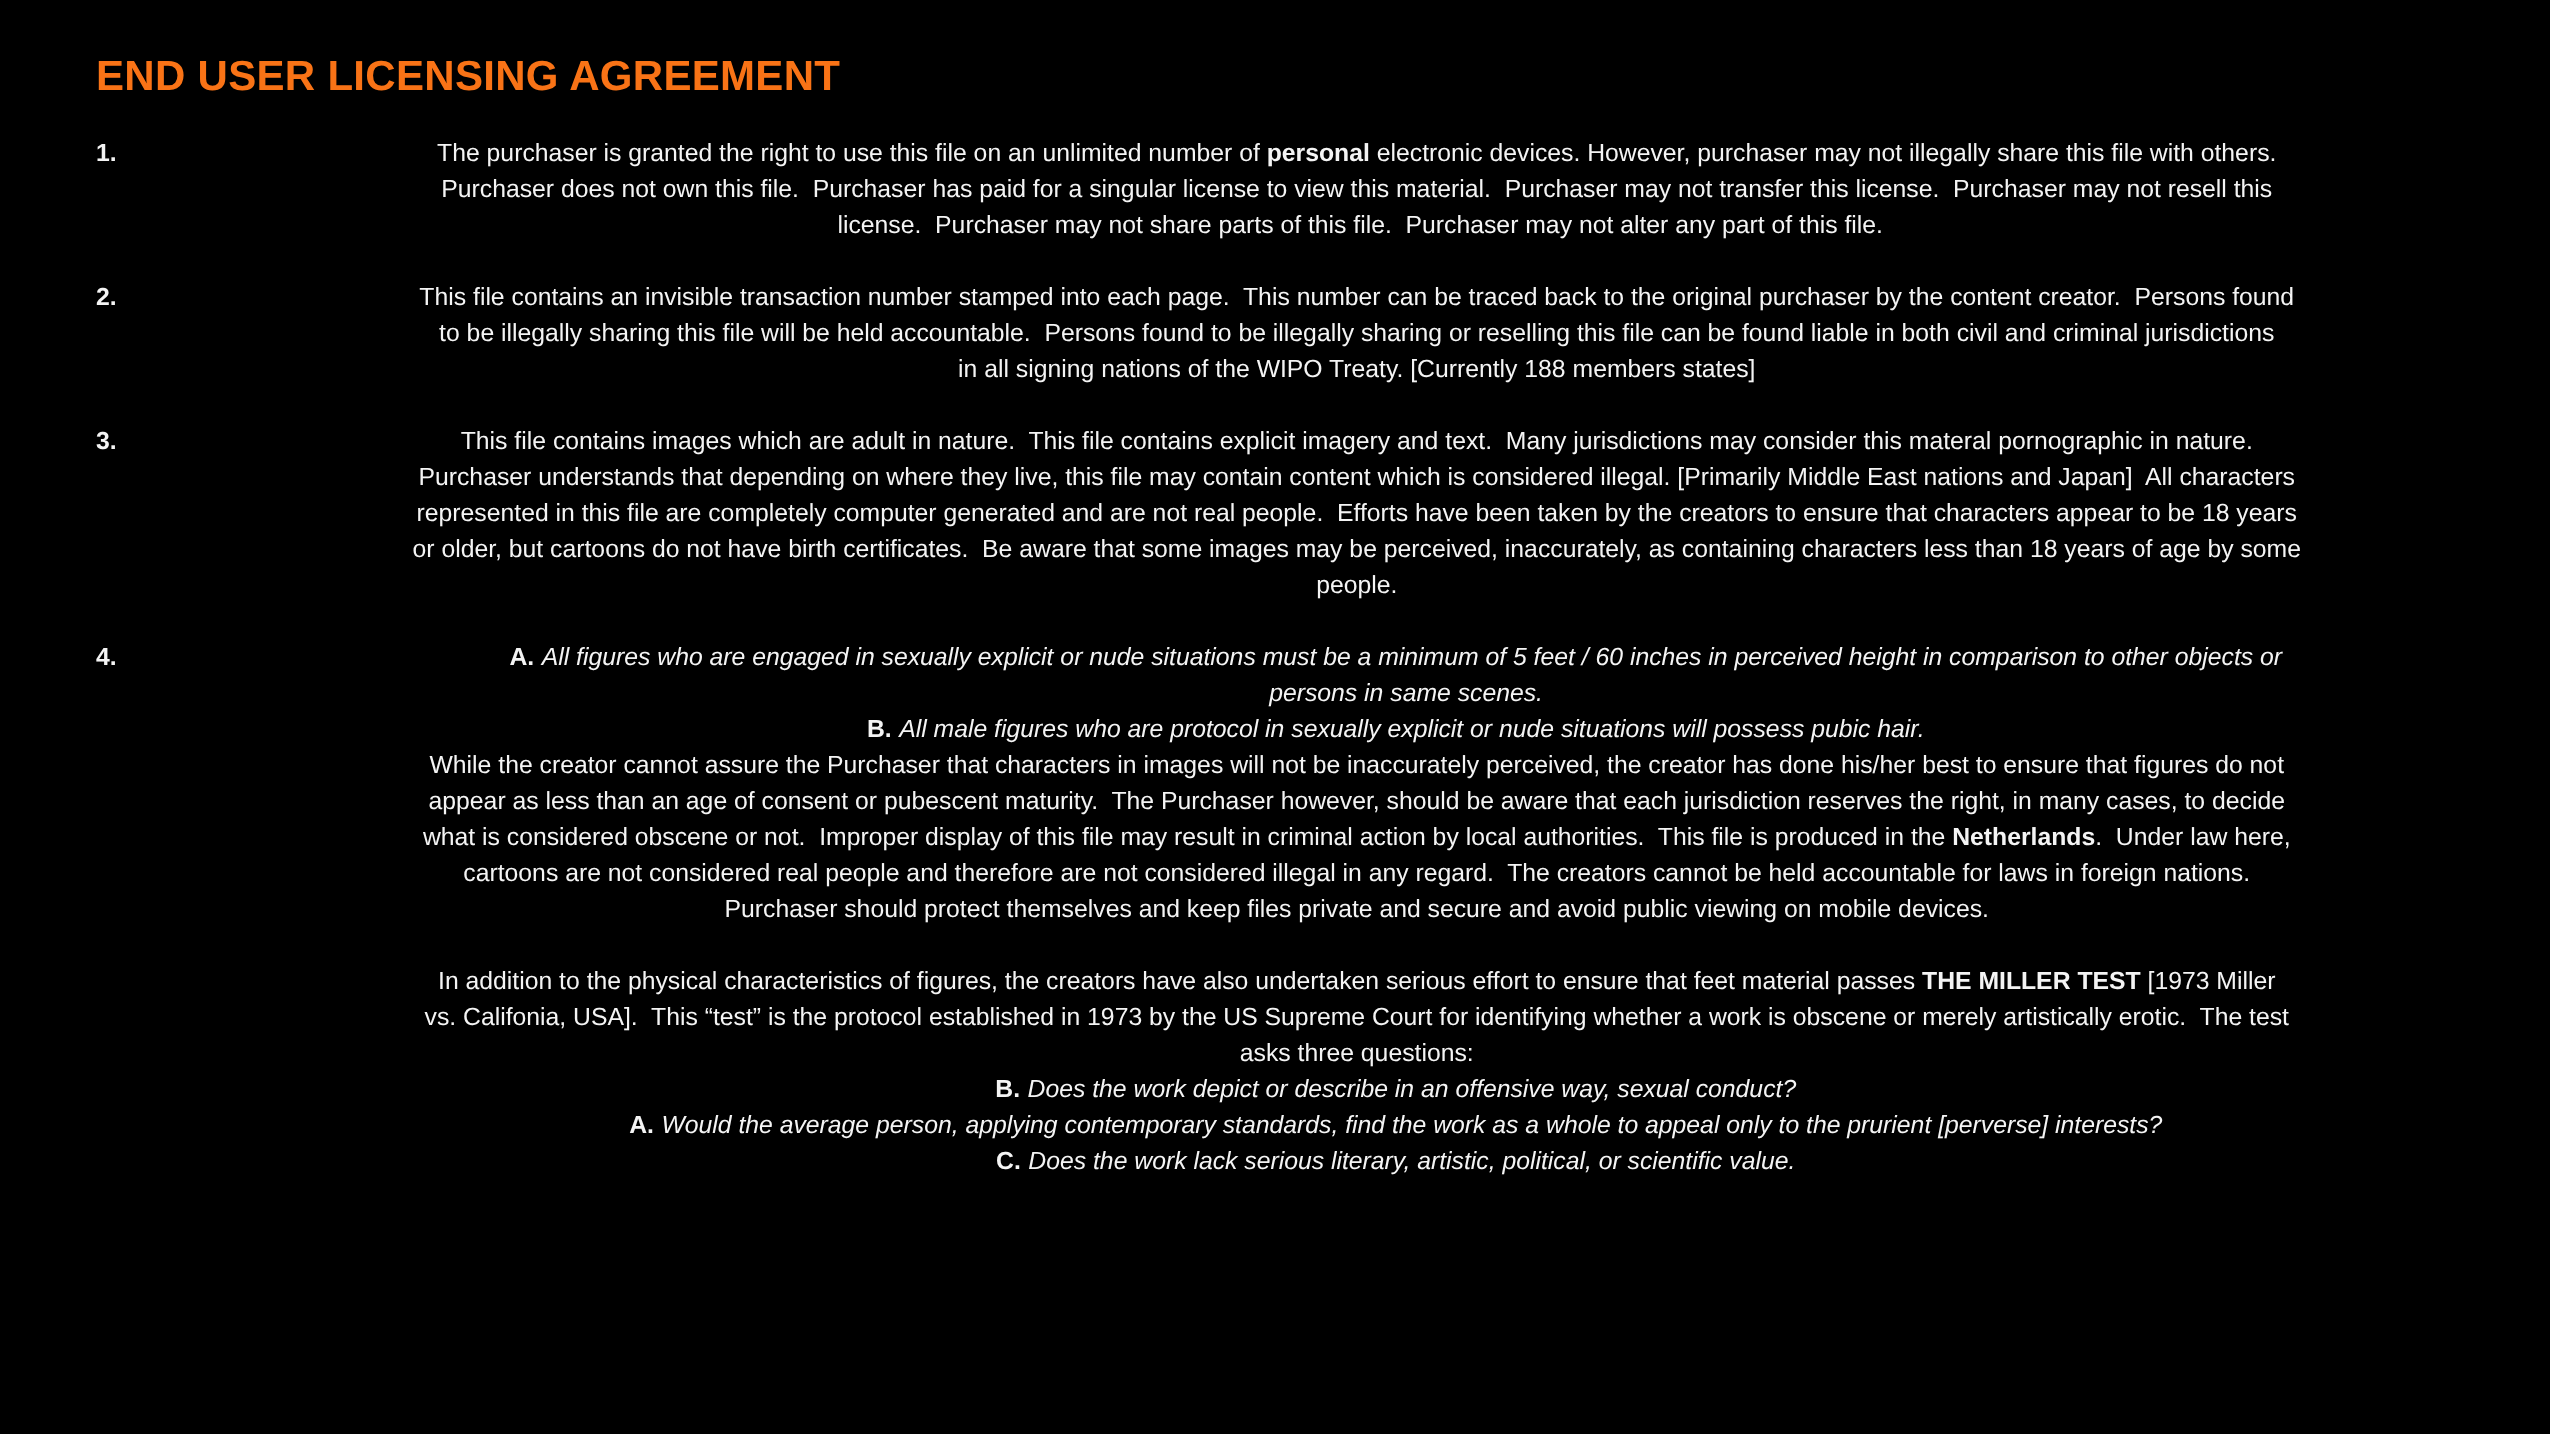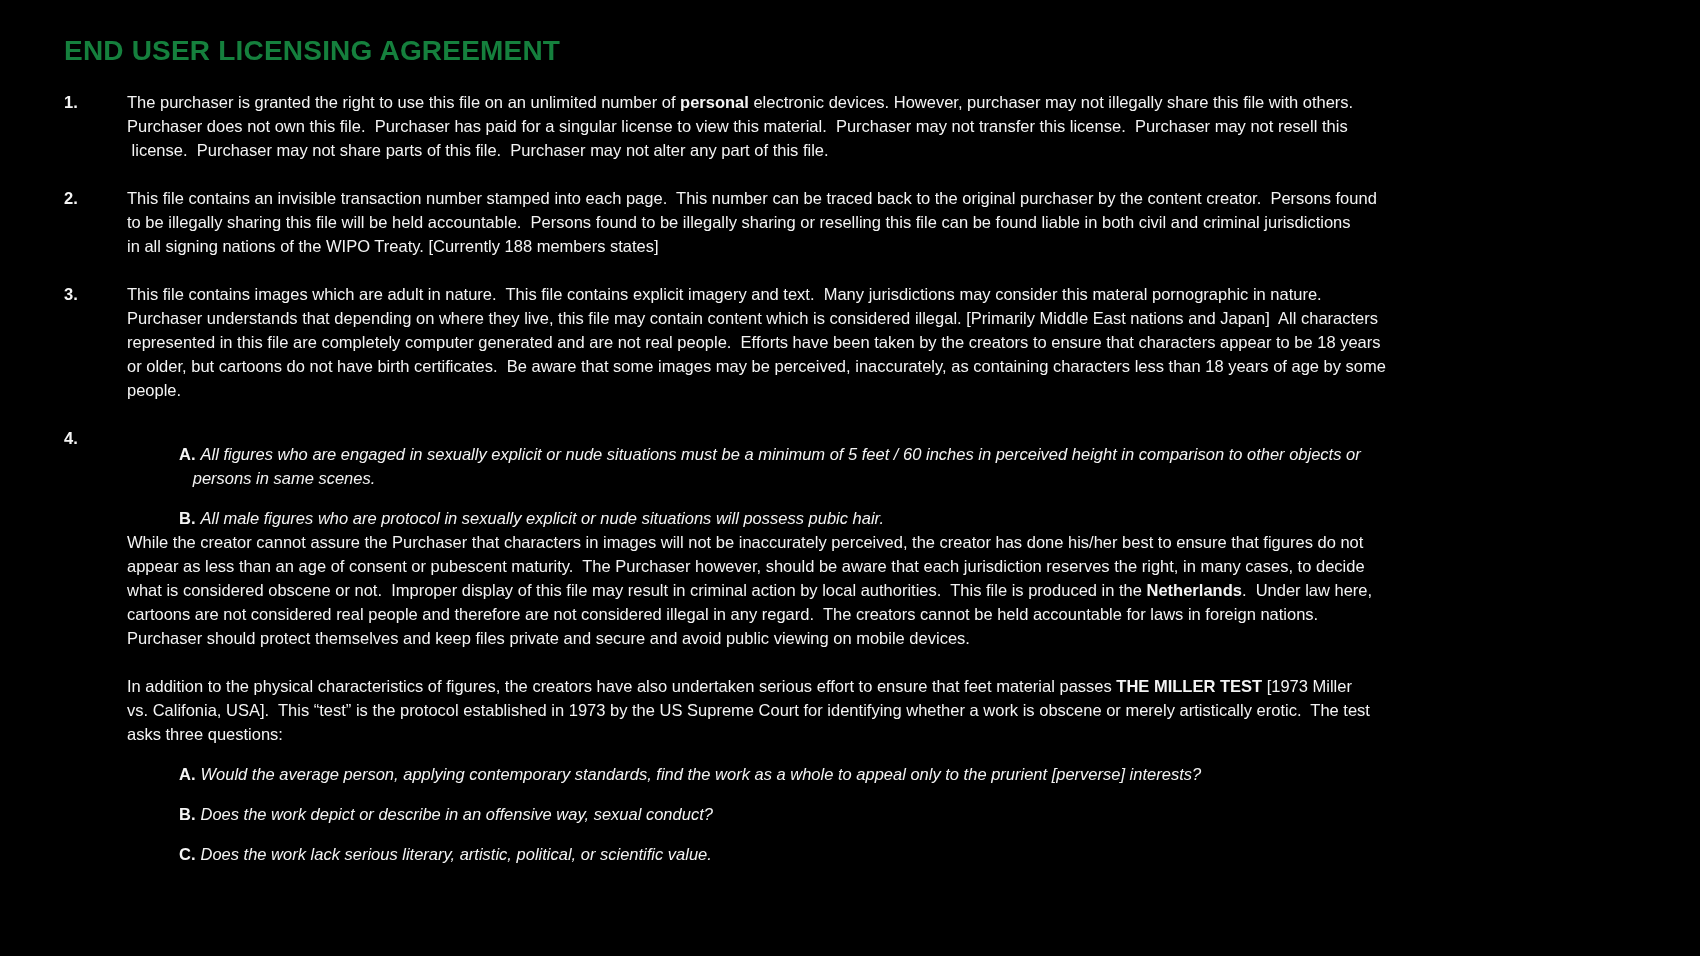--- a/index.html
+++ b/index.html
@@ -17,44 +17,44 @@
     line-height: 24px;
   }
   .doc {
     padding: 34px 18px 0 0;
   }
   .title {
     margin: 0 0 22px 64px;
     font-size: 28px;
     line-height: 34px;
     font-weight: 700;
-    color: #15803d;
+    color: #f97316;
     letter-spacing: 0.2px;
   }
   .item {
     display: flex;
     padding-left: 64px;
   }
   .item + .item {
     margin-top: 24px;
   }
   .num {
     flex: 0 0 63px;
     font-weight: 700;
   }
   .itext {
     flex: 1;
     min-width: 0;
   }
   .p {
     white-space: pre-wrap;
+    text-align: center;
   }
   .sub {
     padding-left: 52px;
-    margin-top: 16px;
   }
   .lbl {
     font-weight: 700;
     font-style: normal;
     margin-right: 5px;
   }
   .it {
     font-style: italic;
   }
   .b {
@@ -104,19 +104,19 @@
    persons in same scenes.</span></div>
       <div class="p sub"><span class="lbl">B.</span><span class="it">All male figures who are protocol in sexually explicit or nude situations will possess pubic hair.</span></div>
       <div class="p"><span>While the creator cannot assure the Purchaser that characters in images will not be inaccurately perceived, the creator has done his/her best to ensure that figures do not
 appear as less than an age of consent or pubescent maturity.  The Purchaser however, should be aware that each jurisdiction reserves the right, in many cases, to decide
 what is considered obscene or not.  Improper display of this file may result in criminal action by local authorities.  This file is produced in the </span><span class="b">Netherlands</span><span>.  Under law here,
 cartoons are not considered real people and therefore are not considered illegal in any regard.  The creators cannot be held accountable for laws in foreign nations.
 Purchaser should protect themselves and keep files private and secure and avoid public viewing on mobile devices.</span></div>
       <div class="p mt"><span>In addition to the physical characteristics of figures, the creators have also undertaken serious effort to ensure that feet material passes </span><span class="bi">THE MILLER TEST</span><span> [1973 Miller
 vs. Califonia, USA].  This “test” is the protocol established in 1973 by the US Supreme Court for identifying whether a work is obscene or merely artistically erotic.  The test
 asks three questions:</span></div>
+      <div class="p sub"><span class="lbl">B.</span><span class="it">Does the work depict or describe in an offensive way, sexual conduct?</span></div>
       <div class="p sub"><span class="lbl">A.</span><span class="it">Would the average person, applying contemporary standards, find the work as a whole to appeal only to the prurient [perverse] interests?</span></div>
-      <div class="p sub"><span class="lbl">B.</span><span class="it">Does the work depict or describe in an offensive way, sexual conduct?</span></div>
       <div class="p sub"><span class="lbl">C.</span><span class="it">Does the work lack serious literary, artistic, political, or scientific value.</span></div>
     </div>
   </div>
 
 </div>
 
 </body></html>

